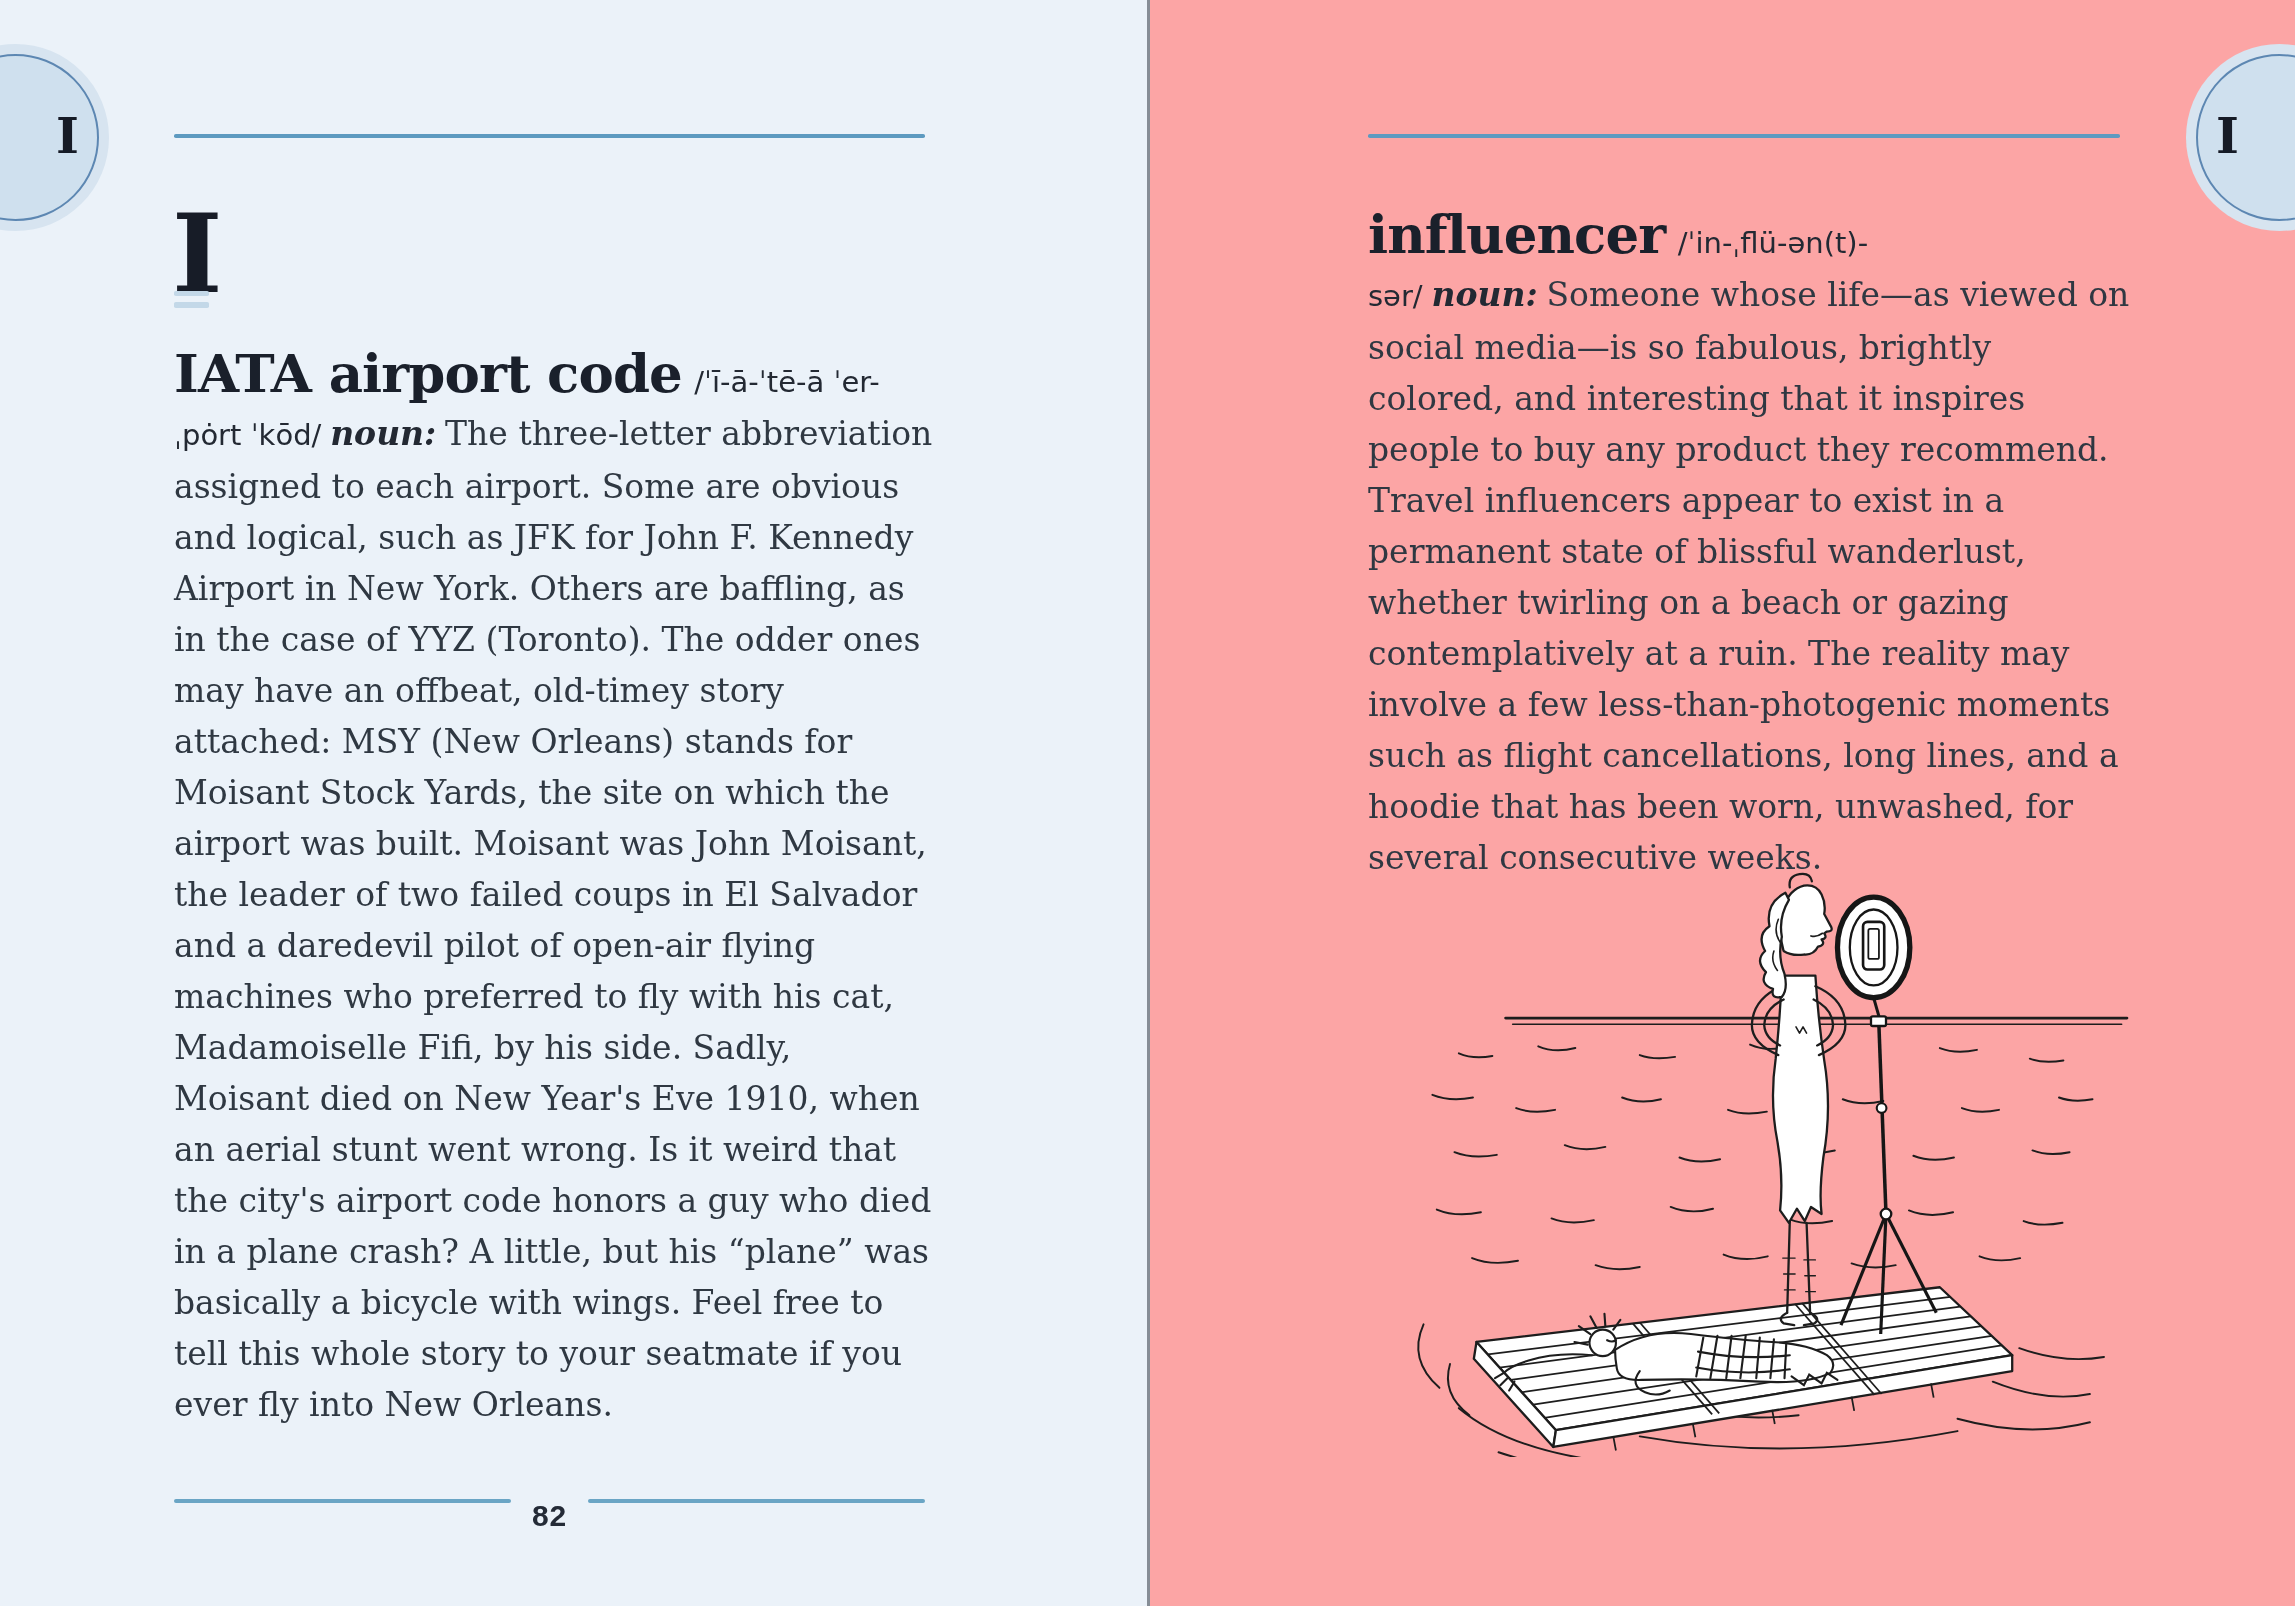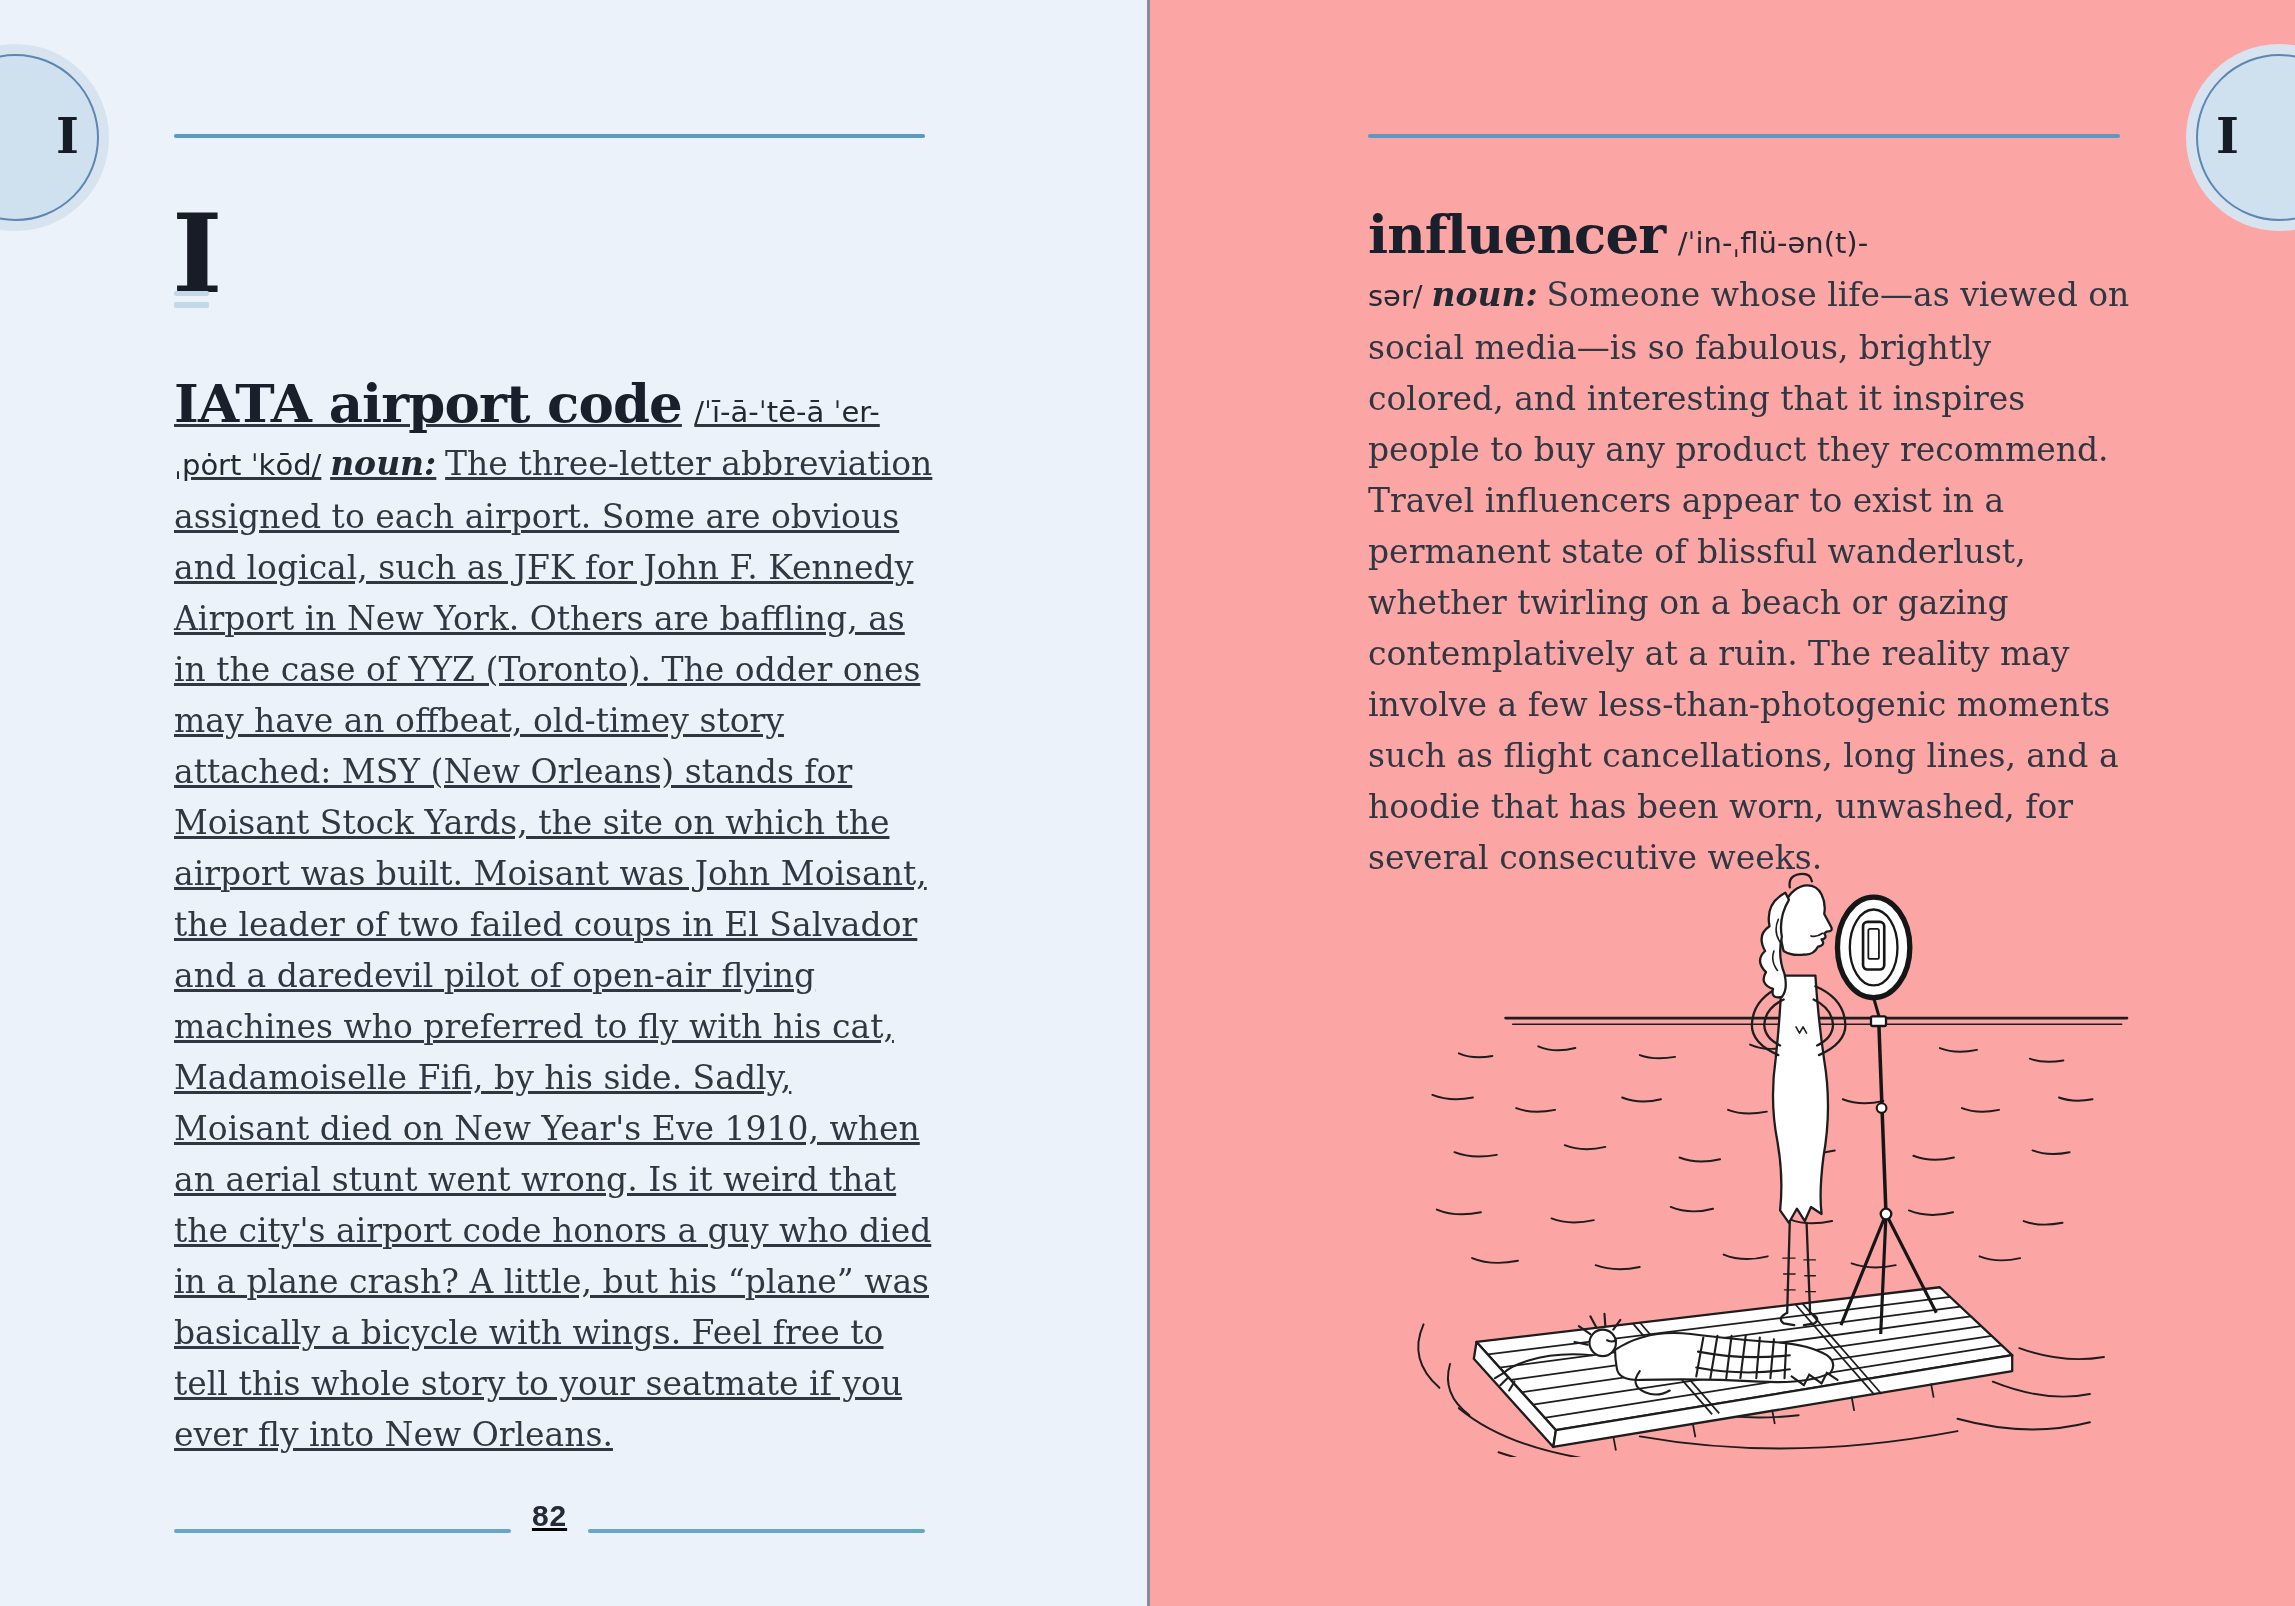--- a/index.html
+++ b/index.html
@@ -32,32 +32,32 @@
 
   
   .section-letter{position:absolute;left:172px;top:200px;margin:0;
     font-size:108px;line-height:1;font-weight:bold;color:#171c27;}
   .equals-mark{position:absolute;left:174px;top:291px;}
   .equals-mark span{display:block;width:35px;height:5.3px;border-radius:1.8px;
     background:#c3d8e8;margin-bottom:6.2px;}
 
   
   .entry{position:absolute;margin:0;font-size:33px;line-height:51px;color:#2f3842;}
-  .entry-left{left:174px;top:378px;width:759px;text-decoration:underline;}
+  .entry-left{left:174px;top:348px;width:759px;}
   .entry-right{left:218px;top:209px;width:766px;}
   .term{font-weight:bold;font-size:53px;line-height:51px;letter-spacing:-0.9px;
     color:#1a202b;margin-right:12.4px;}
   .pron{font-family:"DejaVu Sans", sans-serif;font-size:29px;color:#232933;margin-right:8.8px;}
   .pos{font-weight:bold;font-style:italic;margin-right:8.8px;color:#232933;}
 
   
   .illustration{position:absolute;left:225px;top:843px;width:759px;height:614px;}
 
   
-  .footer{position:absolute;top:1499px;display:flex;align-items:flex-end;text-decoration:underline;}
+  .footer{position:absolute;top:1499px;display:flex;align-items:flex-start;}
   .footer-left{left:174px;width:751px;}
   .footer-right{left:218px;width:752px;}
   .fline{flex:1;height:4.4px;background:#6aa5c5;border-radius:2.6px;}
   .pagenum{font-family:"Liberation Sans", sans-serif;font-weight:bold;
     font-size:30px;color:#242b37;margin:0 21px;letter-spacing:0.9px;}
 </style>
 </head>
 <body>
 
 <div class="book">

